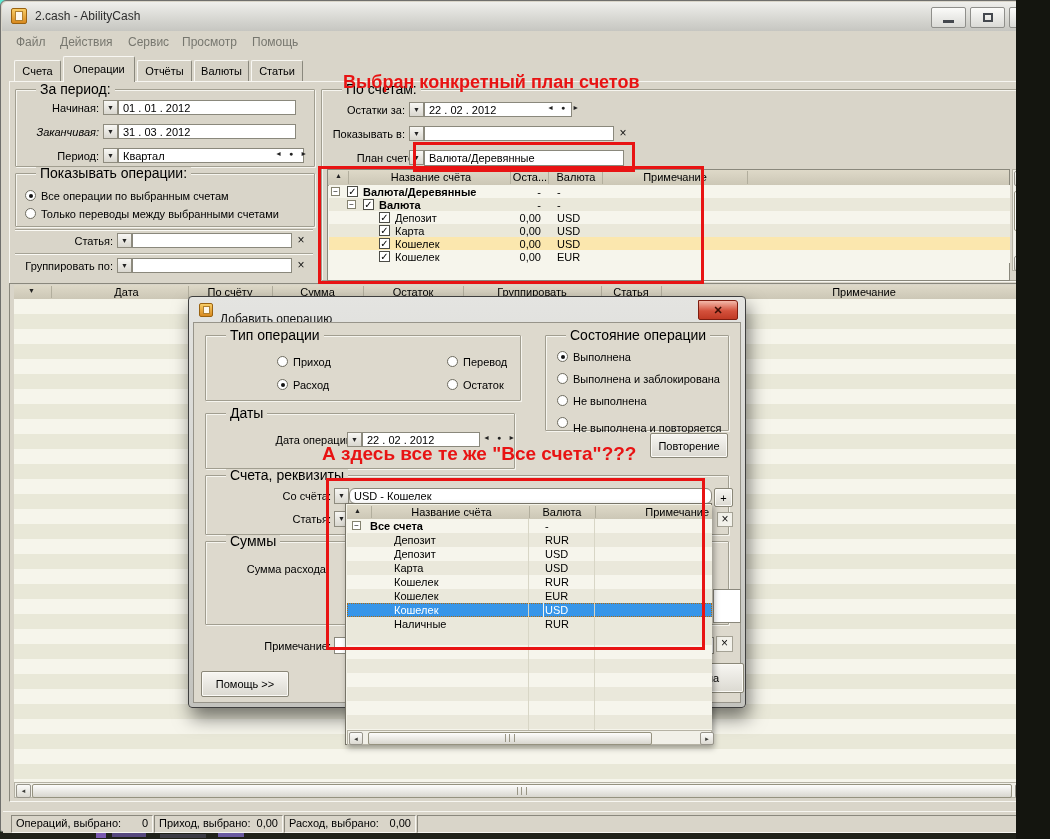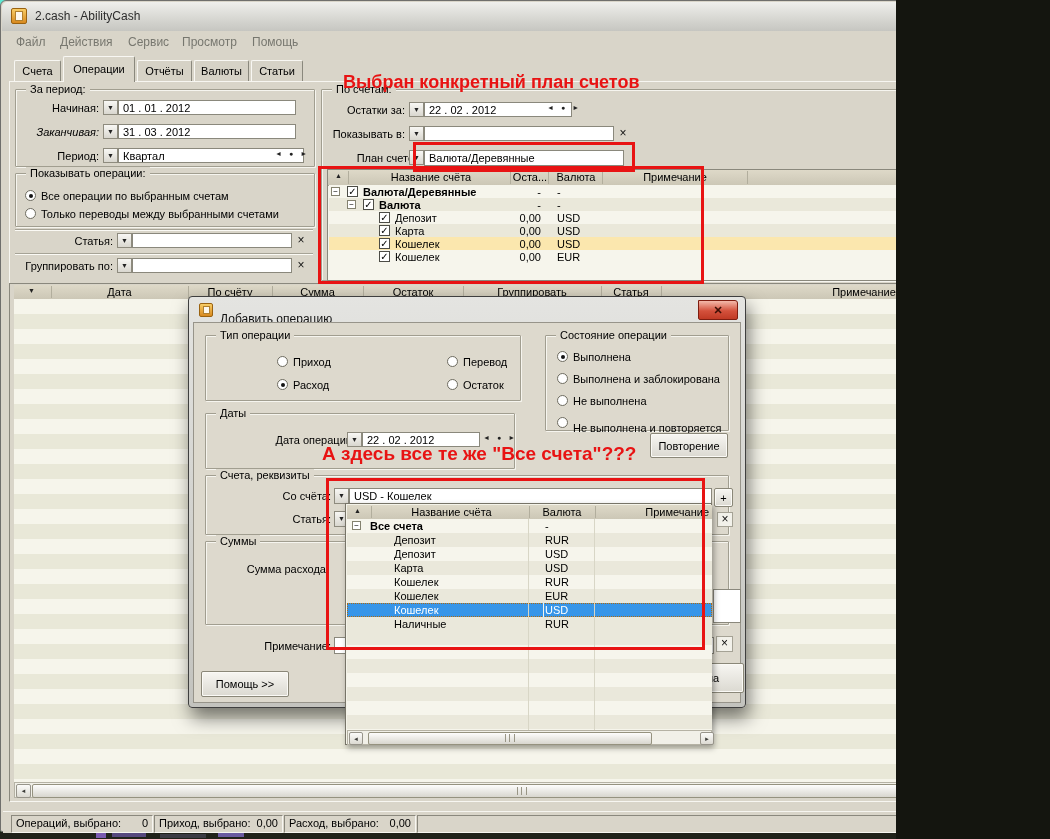--- a/index.html
+++ b/index.html
@@ -1,32 +1,32 @@
 <!DOCTYPE html>
 <html><head>
 <meta charset="utf-8">
 <style>
   html,body{margin:0;padding:0;background:#14150f;}
-  #screen{position:relative;width:896px;height:839px;overflow:hidden;
+  #screen{position:relative;width:1016px;height:839px;overflow:hidden;
     font-family:"Liberation Sans",sans-serif;background:#5eead4;}
   .abs{position:absolute;}
   .t{font-size:11px;line-height:13px;color:#000;white-space:nowrap;}
   .tr{text-align:right;}
   .b{font-weight:bold;}
   
   #win{position:absolute;left:0;top:0;width:1050px;height:832px;background:#d9d5c9;
     border:1px solid #6f6f6c;border-radius:6px 6px 2px 2px;box-sizing:border-box;}
   #titlebar{position:absolute;left:1px;top:1px;width:1046px;height:29px;
     background:linear-gradient(#efefec,#d6d6d1 60%,#c6c6c1);border-radius:5px 5px 0 0;}
   .capbtn{position:absolute;top:5px;height:19px;background:linear-gradient(#fbfbf9,#dadad6);
     border:1px solid #8f8f8b;border-radius:2px;display:flex;align-items:center;justify-content:center;
     color:#44484e;font-size:11px;font-weight:bold;}
   
   .grp{border:1px solid #a19e90;box-shadow:1px 1px 0 #f6f5ef, inset 1px 1px 0 #f6f5ef;border-radius:1px;}
-  .leg{position:absolute;top:-7px;left:10px;padding:0 4px;background:#d9d5c9;font-size:11px;line-height:13px;text-align:center;}
+  .leg{position:absolute;top:-7px;left:20px;padding:0 4px;background:#d9d5c9;font-size:14px;line-height:13px;text-align:center;}
   .leg2{background:#ddd9cd;}
   .field{background:#fff;border:1px solid #8a887c;font-size:11px;line-height:13px;
     padding:1px 0 0 4px;white-space:nowrap;overflow:hidden;box-sizing:border-box;}
   .cbtn{background:linear-gradient(#f8f7f4,#d9d7cf);border:1px solid #8e8b7e;color:#222;
     font-size:7px;line-height:13px;text-align:center;box-sizing:border-box;}
   .xflat{font-size:12px;line-height:13px;color:#111;text-align:center;}
   .spin{display:flex;gap:7px;font-size:7px;color:#222;align-items:center;}
   .chk{width:11px;height:11px;background:#fff;border:1px solid #4c4c46;font-size:10px;
     line-height:10px;text-align:center;color:#000;box-sizing:border-box;}
   .radio{width:11px;height:11px;border-radius:50%;background:#fff;border:1px solid #6e6c60;box-sizing:border-box;}
@@ -234,21 +234,21 @@
           <div class="grip" style="margin-left:-5px;top:14px;"></div>
         </div>
       <div class="sbbtn abs" style="left:1px;top:86px;width:13px;height:13px;">
           <span>▼</span>
         </div>
     </div>
 
     <div class="abs sunken" style="left:8px;top:282px;width:1034px;height:517px;background:#d9d5c9;"></div>
     <div class="abs hdr" style="left:13px;top:284px;width:1017px;height:14px;">
       <span class="abs" style="left:14px;top:2px;font-size:7px;color:#222;">▼</span>
-      <span class="hlabel" style="left:37px;width:137px;">Дата</span>
+      <span class="hlabel" style="left:37px;width:137px;padding-left:7px;">Дата</span>
       <span class="hlabel" style="left:174px;width:84px;">По счёту</span>
       <span class="hlabel" style="left:258px;width:91px;">Сумма</span>
       <span class="hlabel" style="left:349px;width:100px;">Остаток</span>
       <span class="hlabel" style="left:449px;width:138px;">Группировать</span>
       <span class="hlabel" style="left:587px;width:60px;">Статья</span>
       <span class="hlabel" style="left:790px;width:120px;">Примечание</span>
       <span class="vsep" style="left:37px;"></span>
         <span class="vsep" style="left:174px;"></span>
       <span class="vsep" style="left:258px;"></span>
         <span class="vsep" style="left:349px;"></span>
@@ -344,21 +344,21 @@
       <span>◄</span>
       <span>●</span>
       <span>►</span>
     </div>
 
     <div class="abs grp" style="left:16px;top:178px;width:522px;height:58px;">
       <span class="leg leg2">Счета, реквизиты</span>
     </div>
     <div class="abs t tr" style="left:60px;top:193px;width:82px;">Со счёта:</div>
     <div class="abs cbtn" style="left:145px;top:191px;width:15px;height:16px;">▼</div>
-    <div class="abs field" style="left:160px;top:191px;width:363px;height:16px;">USD - Кошелек</div>
+    <div class="abs field" style="left:160px;top:191px;width:363px;height:16px;border-radius:6px;">USD - Кошелек</div>
     <div class="abs btn" style="left:525px;top:191px;width:17px;height:17px;">
       <span>+</span>
     </div>
     <div class="abs t tr" style="left:60px;top:216px;width:82px;">Статья:</div>
     <div class="abs cbtn" style="left:145px;top:214px;width:15px;height:16px;">▼</div>
     <div class="abs xflat" style="left:528px;top:215px;width:14px;background:#f2f1ea;border:1px solid #a5a295;height:13px;">×</div>
 
     <div class="abs grp" style="left:16px;top:244px;width:522px;height:82px;">
       <span class="leg leg2">Суммы</span>
     </div>

